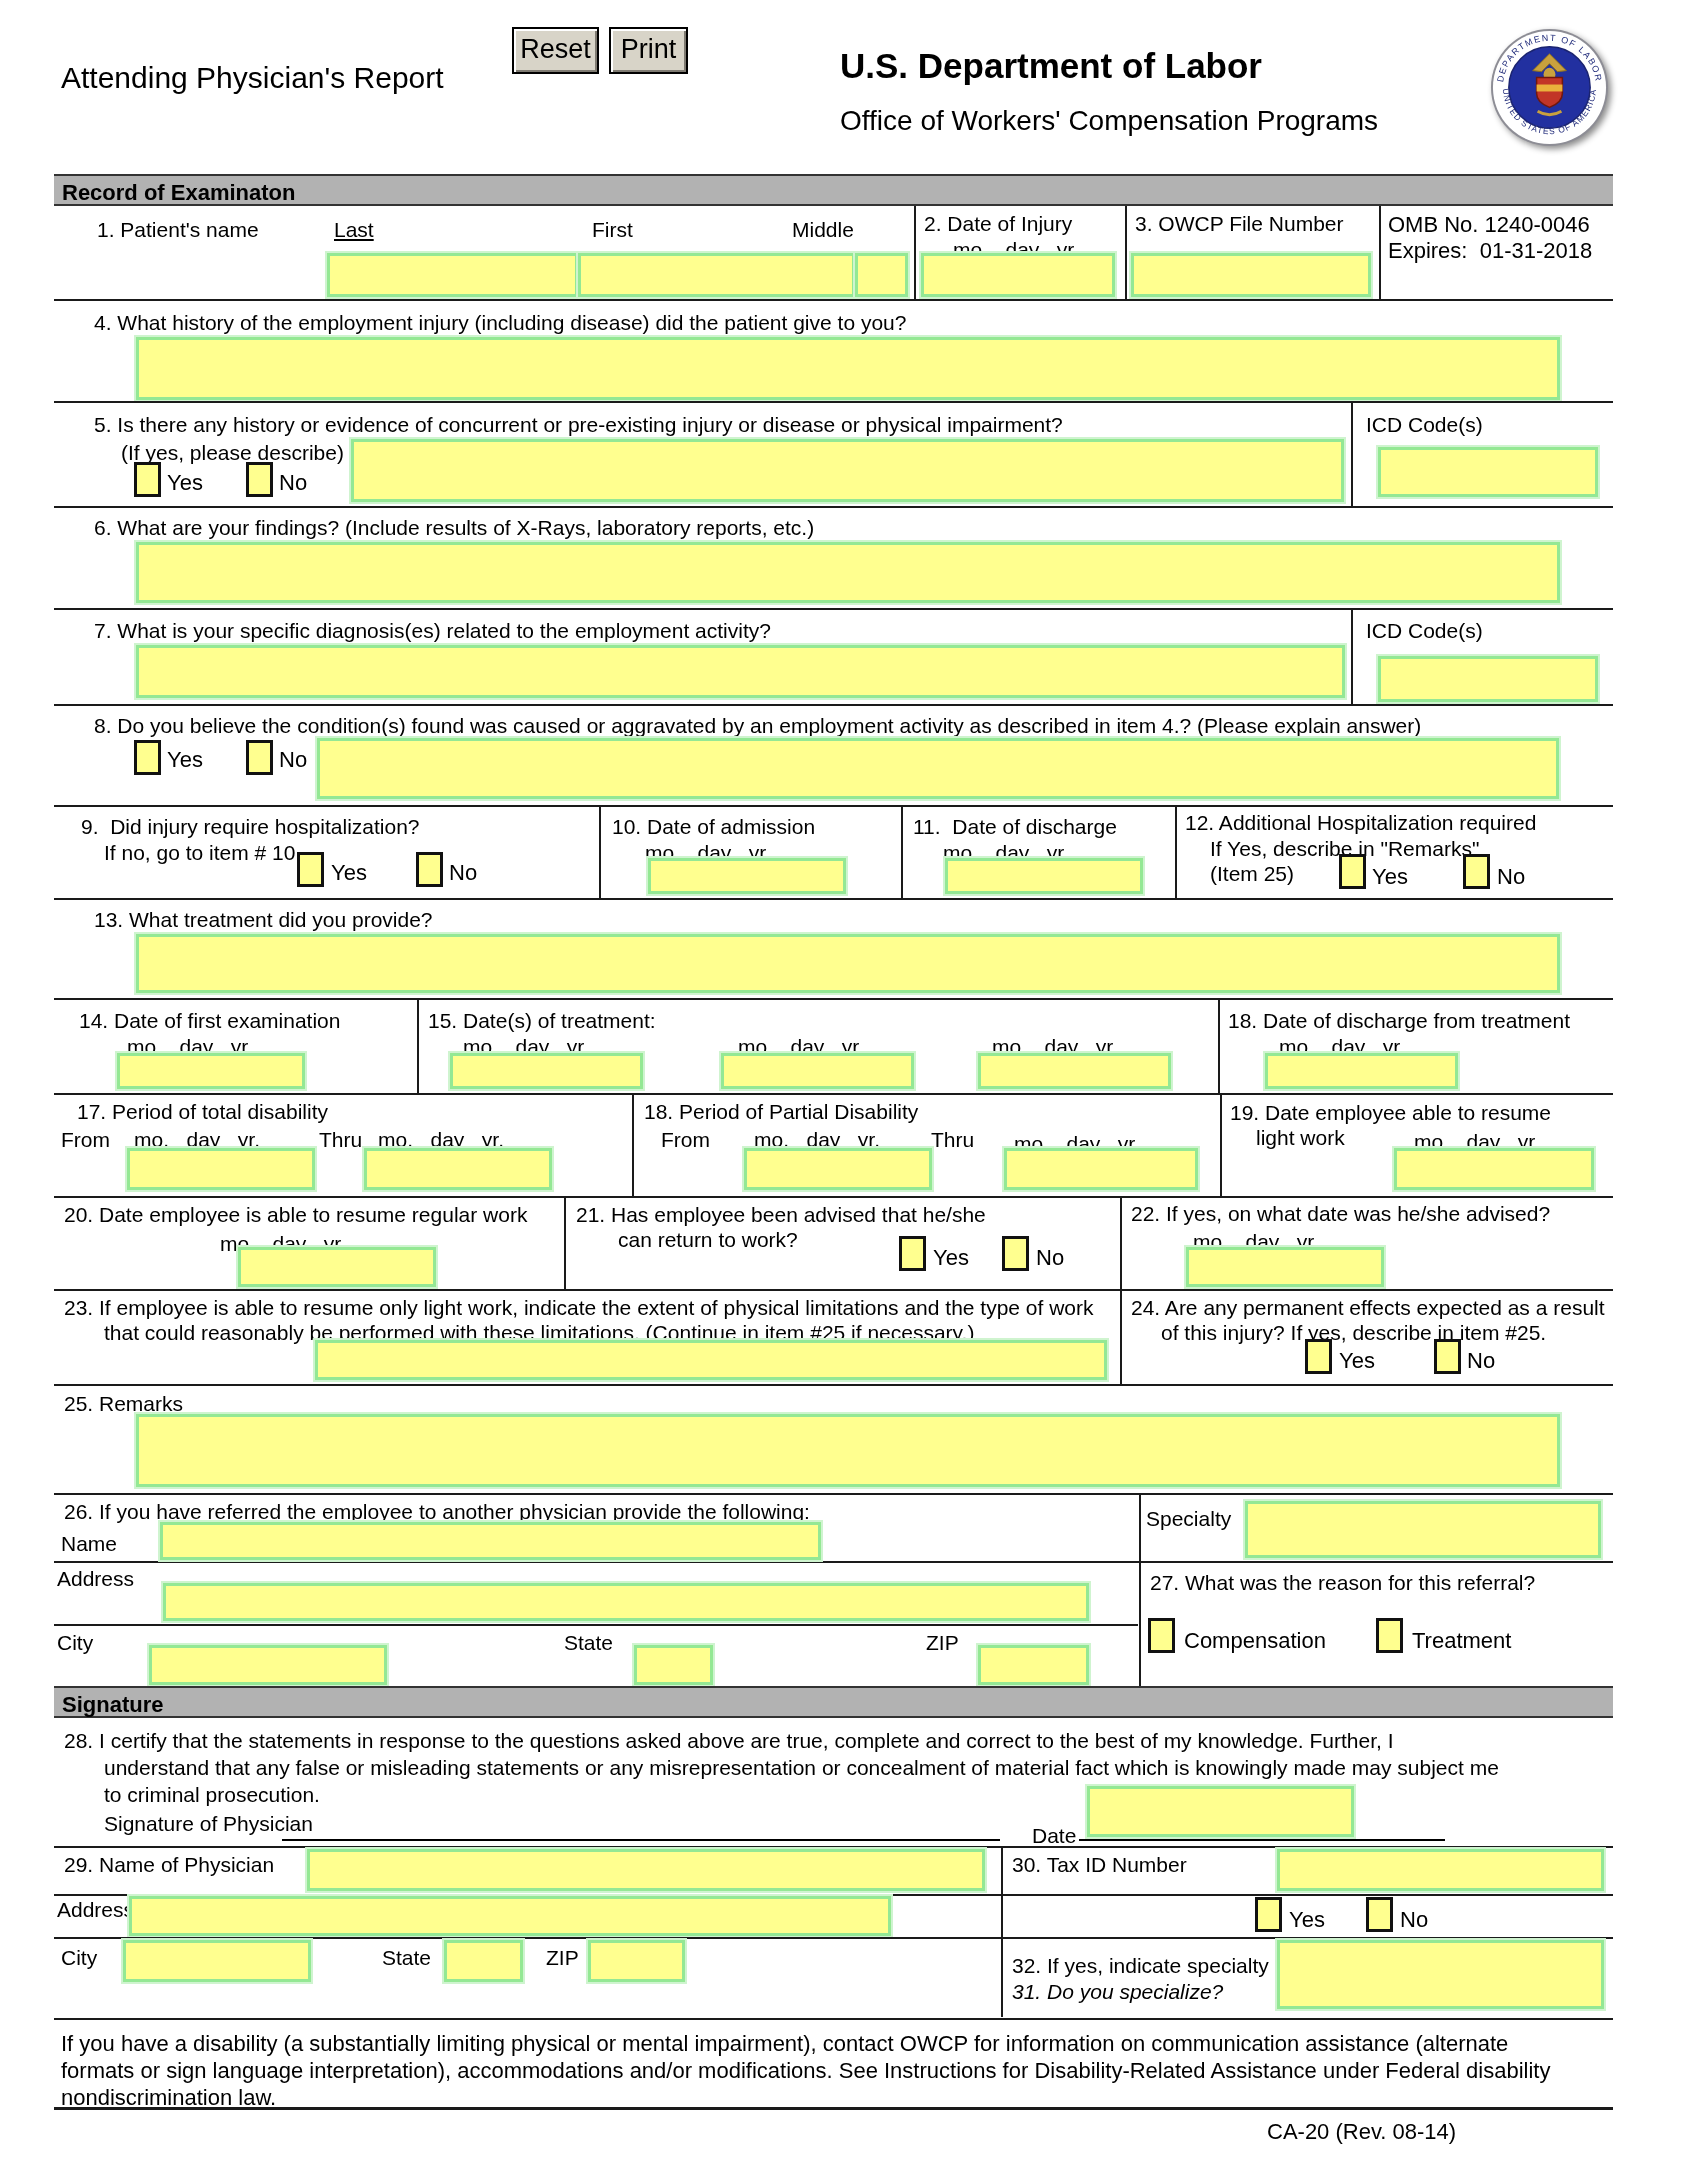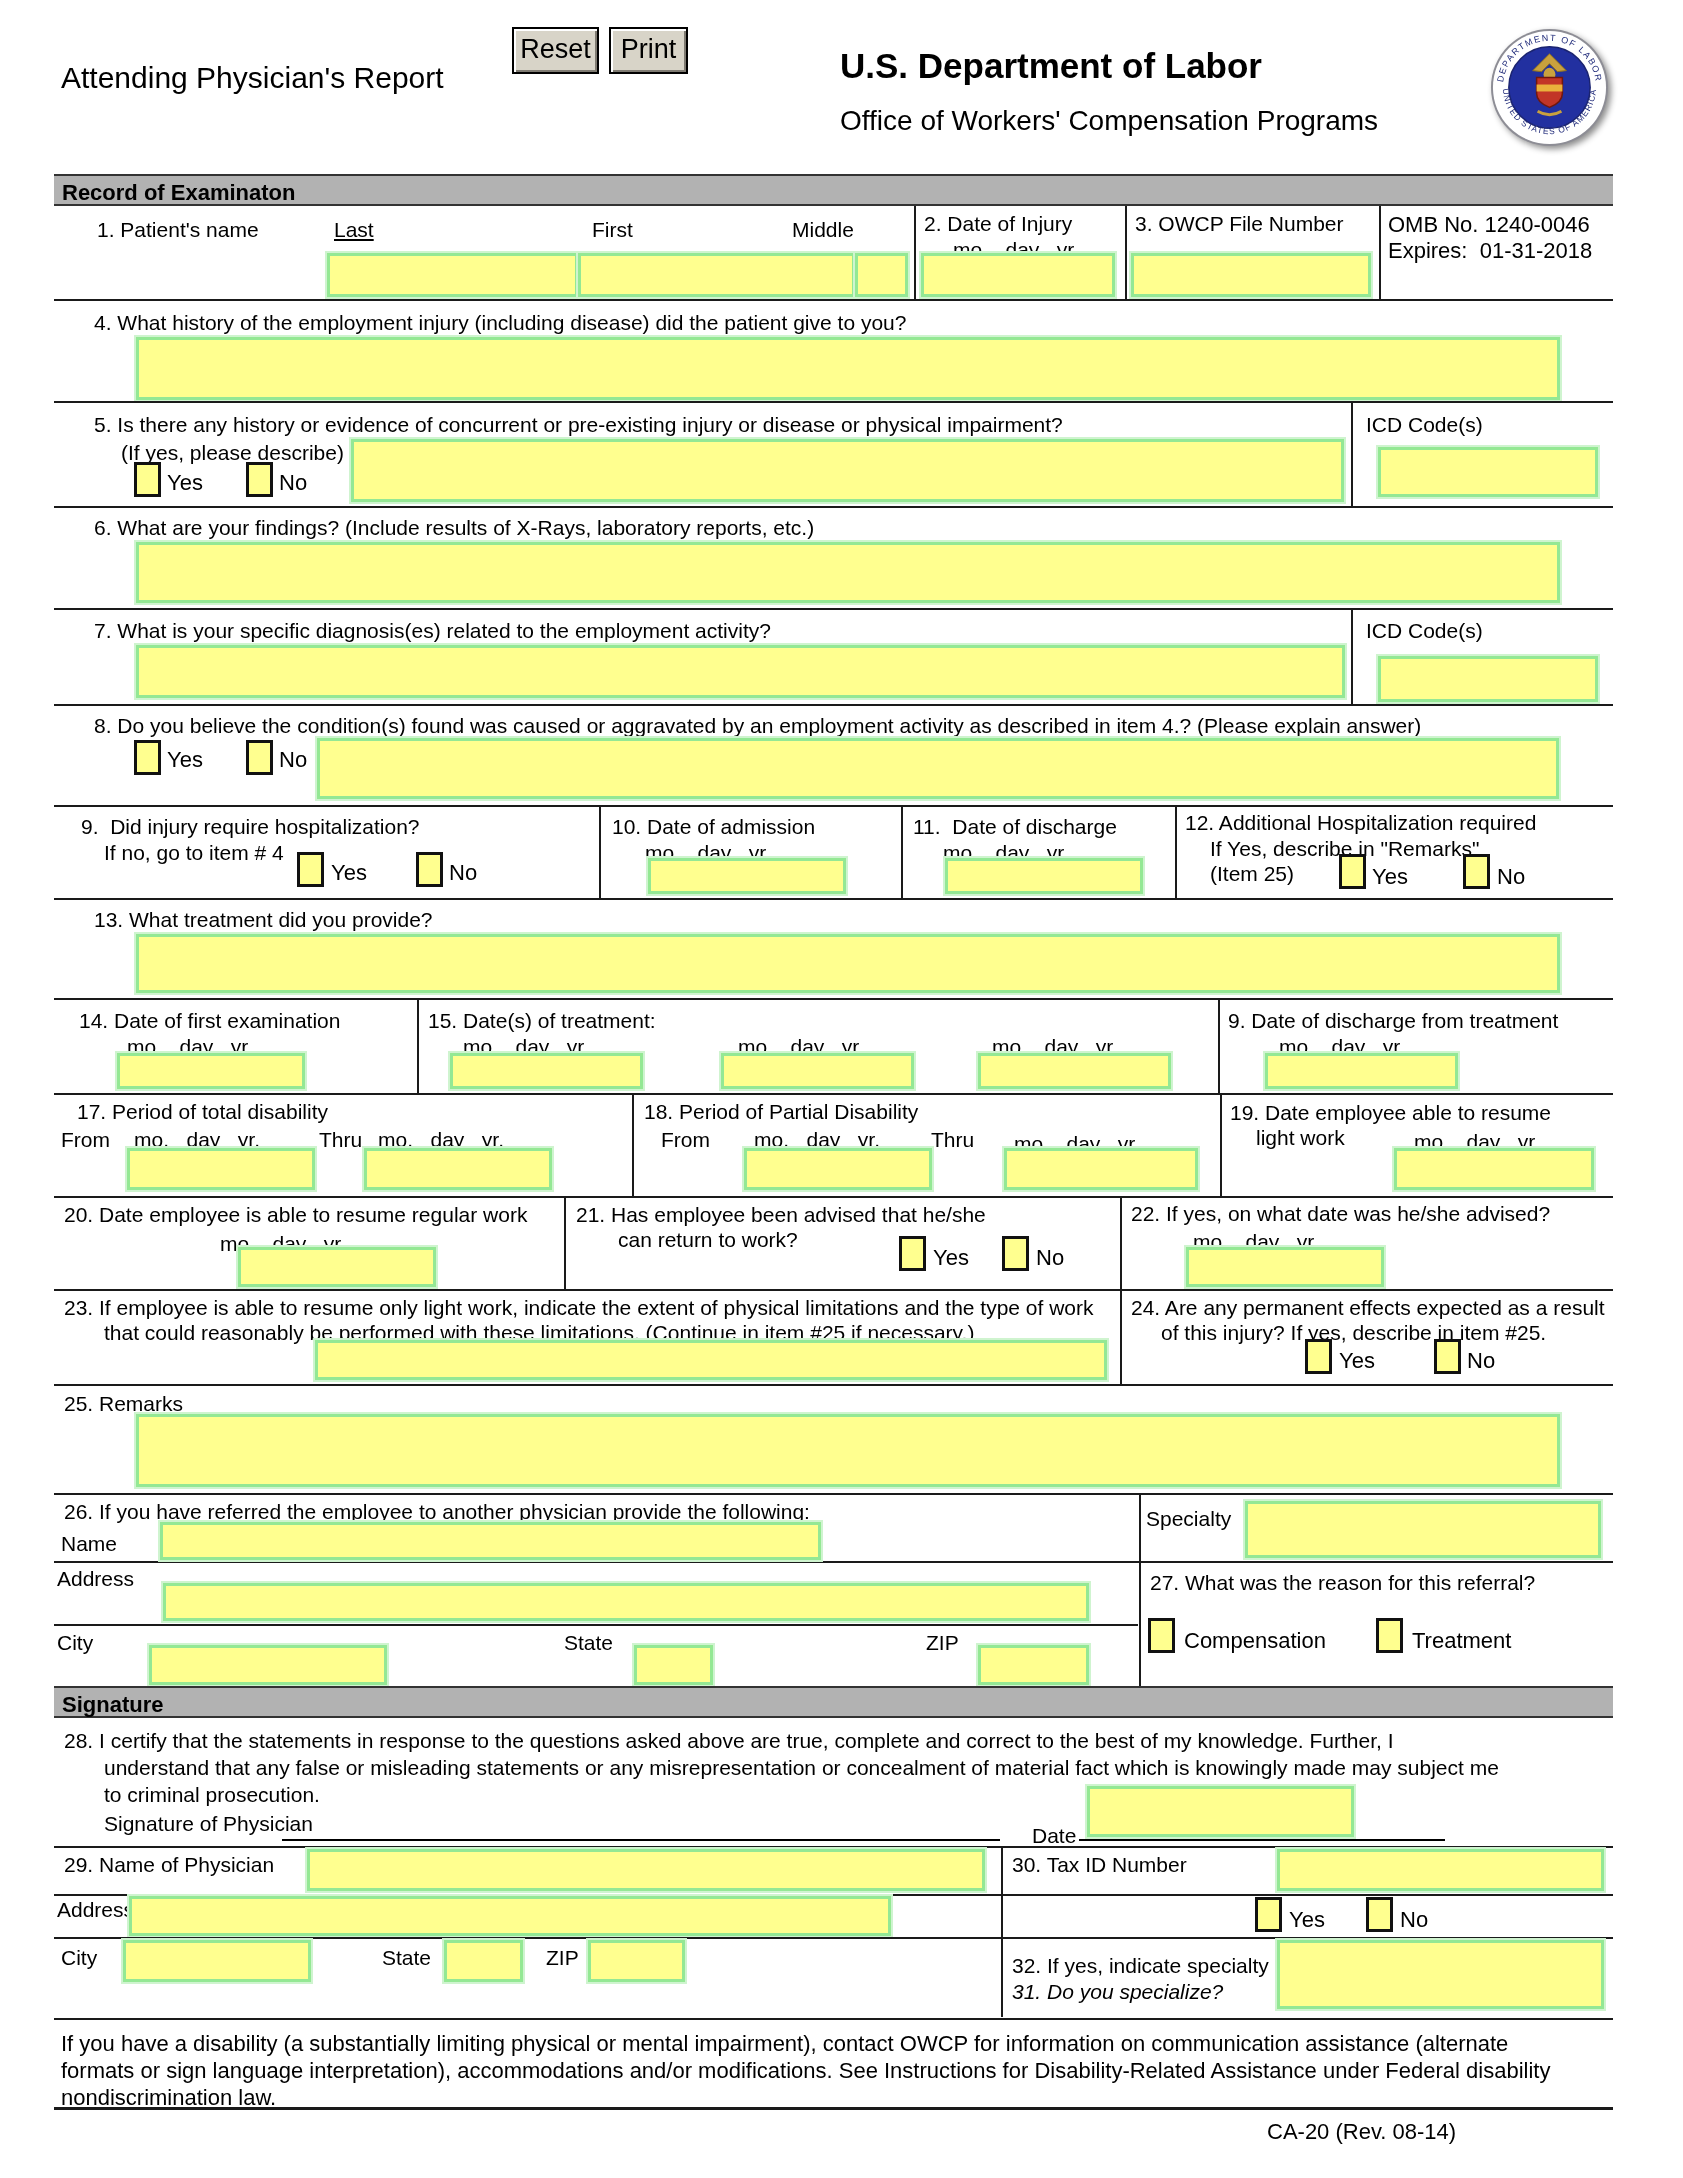--- a/index.html
+++ b/index.html
@@ -127,21 +127,21 @@
   <div class="cb" style="left:246px; top:740px;"></div>
   <div class="cblbl" style="left:279px; top:747px;">No</div>
   <textarea class="f" style="left: 317px; top: 738px; width: 1242px; height: 61px;"></textarea>
 
   <div class="hl" style="left:54px; top:805px; width:1559px;"></div>
   <div class="vl" style="left:599px; top:805px; height:93px;"></div>
   <div class="vl" style="left:901px; top:805px; height:93px;"></div>
   <div class="vl" style="left:1175px; top:805px; height:93px;"></div>
 
   <div class="lbl" style="left:81px; top:815px;">9.  Did injury require hospitalization?</div>
-  <div class="lbl" style="left:104px; top:841px;">If no, go to item # 4</div>
+  <div class="lbl" style="left:104px; top:841px;">If no, go to item # 10</div>
   <div class="cb" style="left:297px; top:852px;"></div>
   <div class="cblbl" style="left:331px; top:860px;">Yes</div>
   <div class="cb" style="left:416px; top:852px;"></div>
   <div class="cblbl" style="left:449px; top:860px;">No</div>
 
   <div class="lbl" style="left:612px; top:815px;">10. Date of admission</div>
   <div class="lbl" style="left:645px; top:841px;">mo,   day   yr.</div>
   <input class="f" type="text" style="left: 648px; top: 858px; width: 198px; height: 36px;">
 
   <div class="lbl" style="left:913px; top:815px;">11.  Date of discharge</div>
@@ -169,21 +169,21 @@
   <input class="f" type="text" style="left: 117px; top: 1053px; width: 188px; height: 36px;">
 
   <div class="lbl" style="left:428px; top:1009px;">15. Date(s) of treatment:</div>
   <div class="lbl" style="left:463px; top:1035px;">mo.   day   yr.</div>
   <div class="lbl" style="left:738px; top:1035px;">mo.   day   yr.</div>
   <div class="lbl" style="left:992px; top:1035px;">mo.   day   yr.</div>
   <input class="f" type="text" style="left: 450px; top: 1053px; width: 193px; height: 36px;">
   <input class="f" type="text" style="left: 721px; top: 1053px; width: 193px; height: 36px;">
   <input class="f" type="text" style="left: 978px; top: 1053px; width: 193px; height: 36px;">
 
-  <div class="lbl" style="left:1228px; top:1009px;">9. Date of discharge from treatment</div>
+  <div class="lbl" style="left:1228px; top:1009px;">18. Date of discharge from treatment</div>
   <div class="lbl" style="left:1279px; top:1035px;">mo.   day   yr.</div>
   <input class="f" type="text" style="left: 1265px; top: 1053px; width: 193px; height: 36px;">
 
   <div class="hl" style="left:54px; top:1093px; width:1559px;"></div>
   <div class="vl" style="left:632px; top:1093px; height:103px;"></div>
   <div class="vl" style="left:1220px; top:1093px; height:103px;"></div>
 
   <div class="lbl" style="left:77px; top:1100px;">17. Period of total disability</div>
   <div class="lbl" style="left:61px; top:1128px;">From</div>
   <div class="lbl" style="left:134px; top:1128px;">mo.   day   yr.</div>

